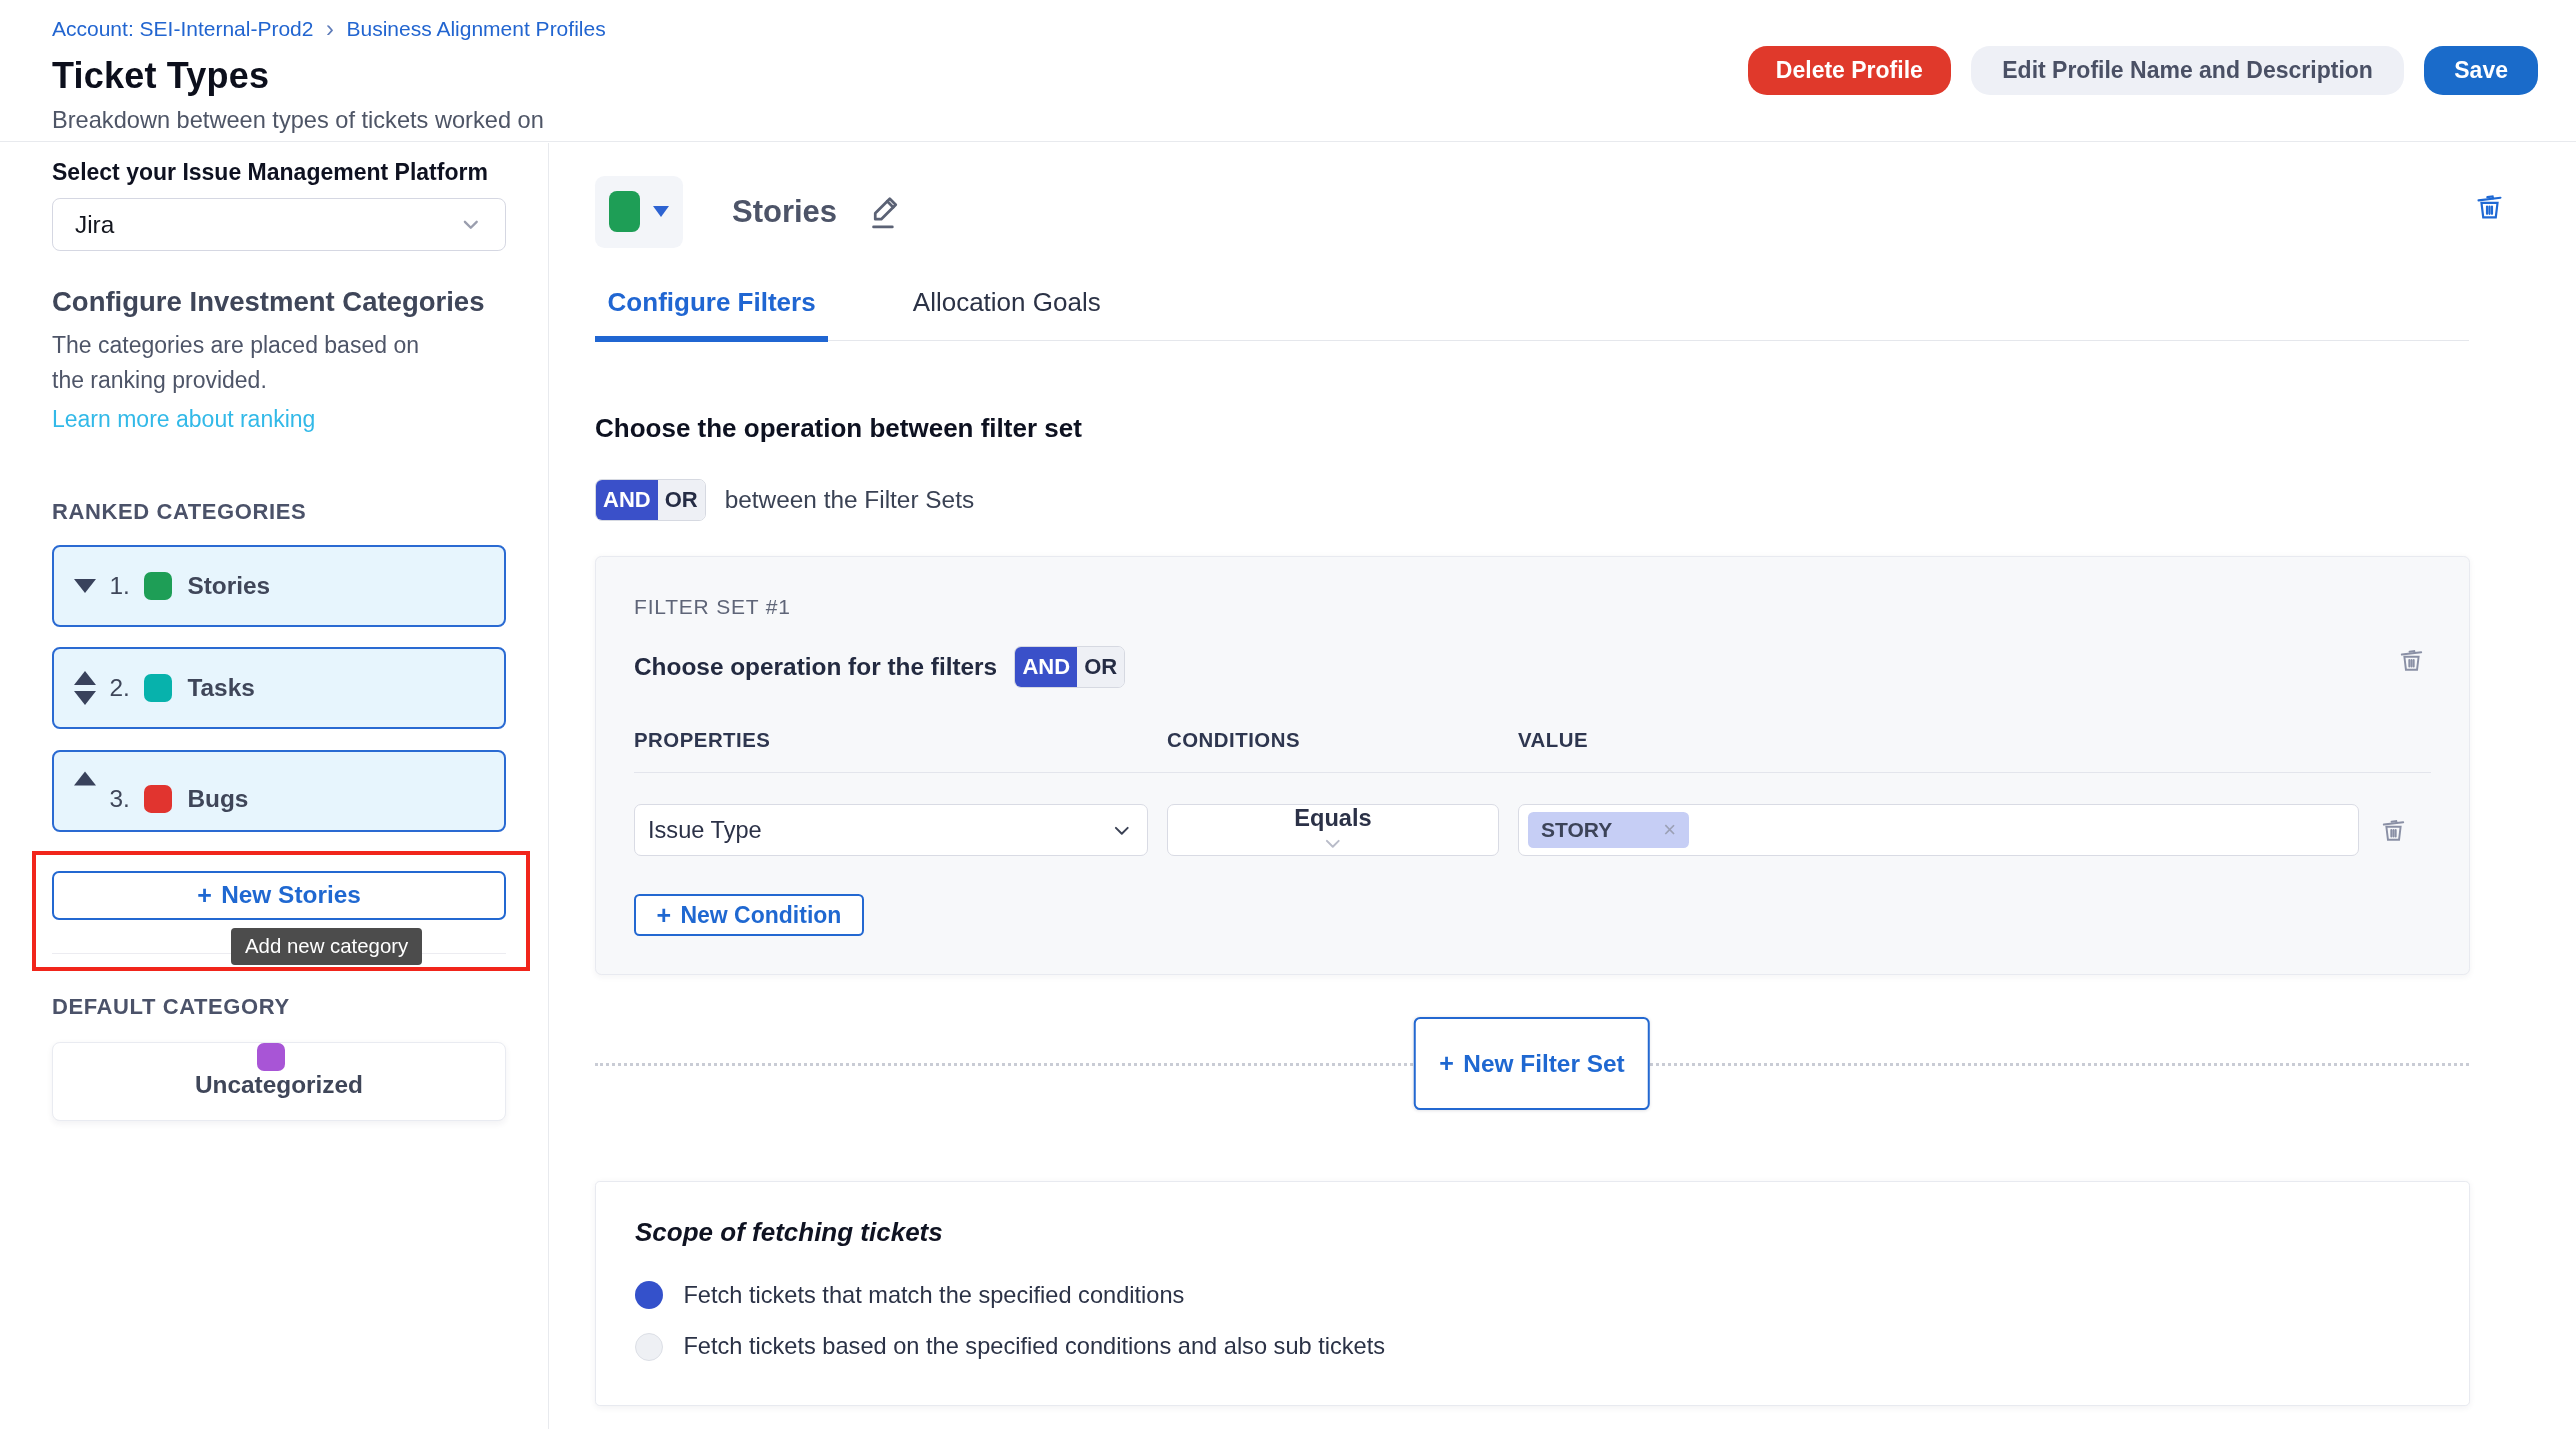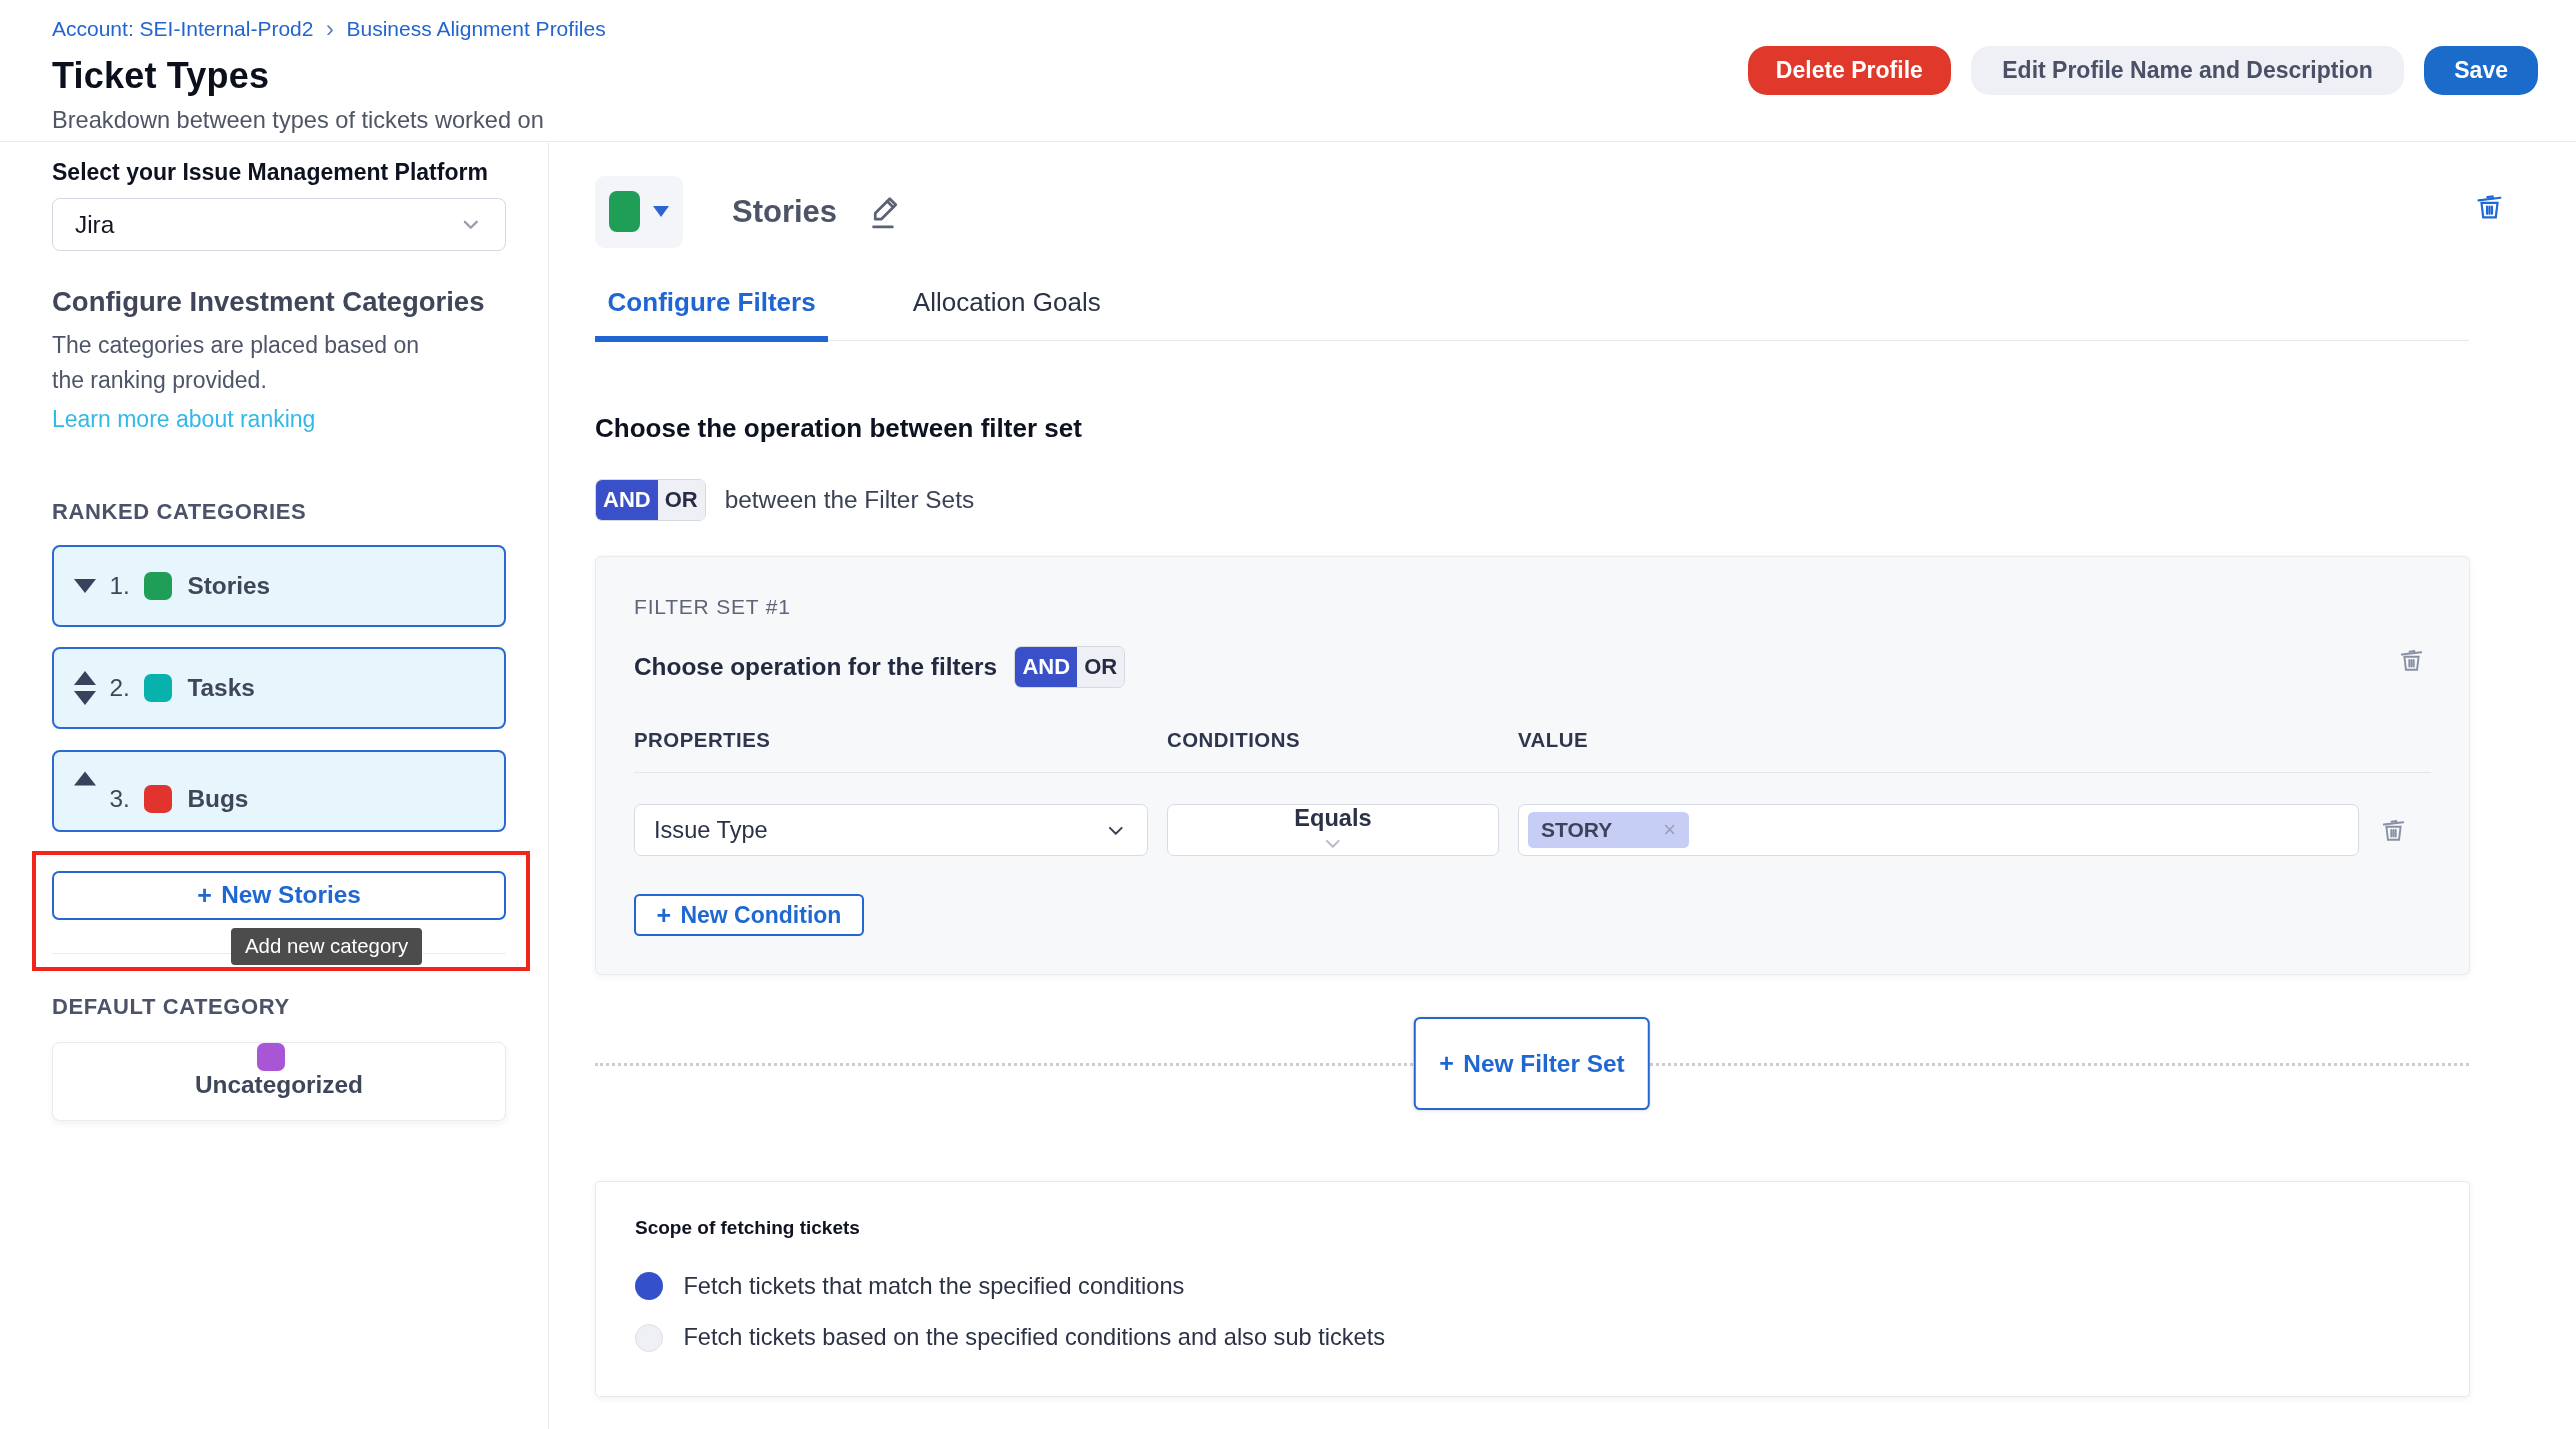--- a/index.html
+++ b/index.html
@@ -89,21 +89,21 @@
   .fs-title { font-size:21px; letter-spacing:0.8px; color:#5f6578; }
   .fs-op-row { margin-top:27px; display:flex; align-items:center; }
   .fs-op-label { font-size:24.4px; font-weight:700; color:#232a40; }
   .fs-op-row .toggle { margin-left:17.3px; }
   .fs-trash { position:absolute; right:38px; top:83px; }
   .grid { display:grid; grid-template-columns:514px 332px 841px 35px; column-gap:19px; align-items:center; }
   .col-headers { margin-top:41px; padding-bottom:20.4px; border-bottom:1.6px solid #e3e5ec; }
   .col-h { font-size:20.4px; font-weight:700; letter-spacing:0.5px; color:#2e364f; }
   .filter-row { margin-top:31px; }
   .field { height:52px; background:#fff; border:1.6px solid #d9dbe4; border-radius:7px; display:flex;
-           align-items:center; padding:0 19px; font-size:23.6px; color:#2b3147; cursor:pointer; }
+           align-items:center; padding:0 13px; font-size:23.6px; color:#2b3147; cursor:pointer; }
   .field .grow { flex:1; }
   .field.cond { font-weight:700;flex-direction:column; }
   .chev-dark { color:#3a4154; } .chev-light { color:#b9bcc9; }
   .value-field { height:52px; background:#fff; border:1.6px solid #d9dbe4; border-radius:7px;
                  display:flex; align-items:center; padding:0 9.4px; cursor:text; }
   .chip { background:#c6cef5; border-radius:5.5px; height:36px; display:flex; align-items:center;
           padding:0 12.6px; font-size:21px; font-weight:700; color:#3c4358;gap:40px; }
   .chip .x { margin-left:11px; color:#9ba0b5; font-weight:400; font-size:22px; cursor:pointer; }
   .btn-new-condition { margin-top:38px; height:42px; background:#fff; border:2.4px solid #2368d1; border-radius:5.5px;
                        color:#1f68d1; font-size:23px; font-weight:700; display:inline-flex; align-items:center;
@@ -112,21 +112,21 @@
 
   .nfs-zone { position:relative; margin-top:42px; height:96px; }
   .dash-line { position:absolute; left:0; right:0; top:46px; border-top:3.9px dotted #c9ccd5; }
   .btn-new-filter-set { position:absolute; left:50%; transform:translateX(-50%); top:0; height:93px;
                         background:#fff; border:2.4px solid #2368d1; border-radius:6.3px; color:#1f68d1;
                         font-size:24.4px; font-weight:700; display:flex; align-items:center; gap:9.4px;
                         padding:0 23.6px; cursor:pointer; box-shadow:0 0.8px 3.1px rgba(30,35,60,.12); }
 
   .scope-card { margin-top:68px; width:1875px; background:#fff; border:1.6px solid #e8eaf0; border-radius:4.7px;
                 box-shadow:0 1.6px 6.3px rgba(30,35,60,.06); padding:35px 39px 44px 39px; }
-  .scope-heading { font-size:19px; font-weight:700; color:#0f1322; }
+  .scope-heading { font-size:26px; font-weight:700; color:#0f1322;font-style:italic; }
   .radio-row { display:flex; align-items:center; margin-top:23.6px; cursor:pointer; }
   .radio-row.first { margin-top:33px; }
   .radio { width:28px; height:28px; border-radius:50%; flex:none; }
   .radio.on  { background:#3451cb; }
   .radio.off { background:#eef0f4; border:1.6px solid #dcdfe6; }
   .radio-label { margin-left:20.4px; font-size:23.6px; color:#2b3246; }
 
   svg { display:block; }
 </style>
 </head>

